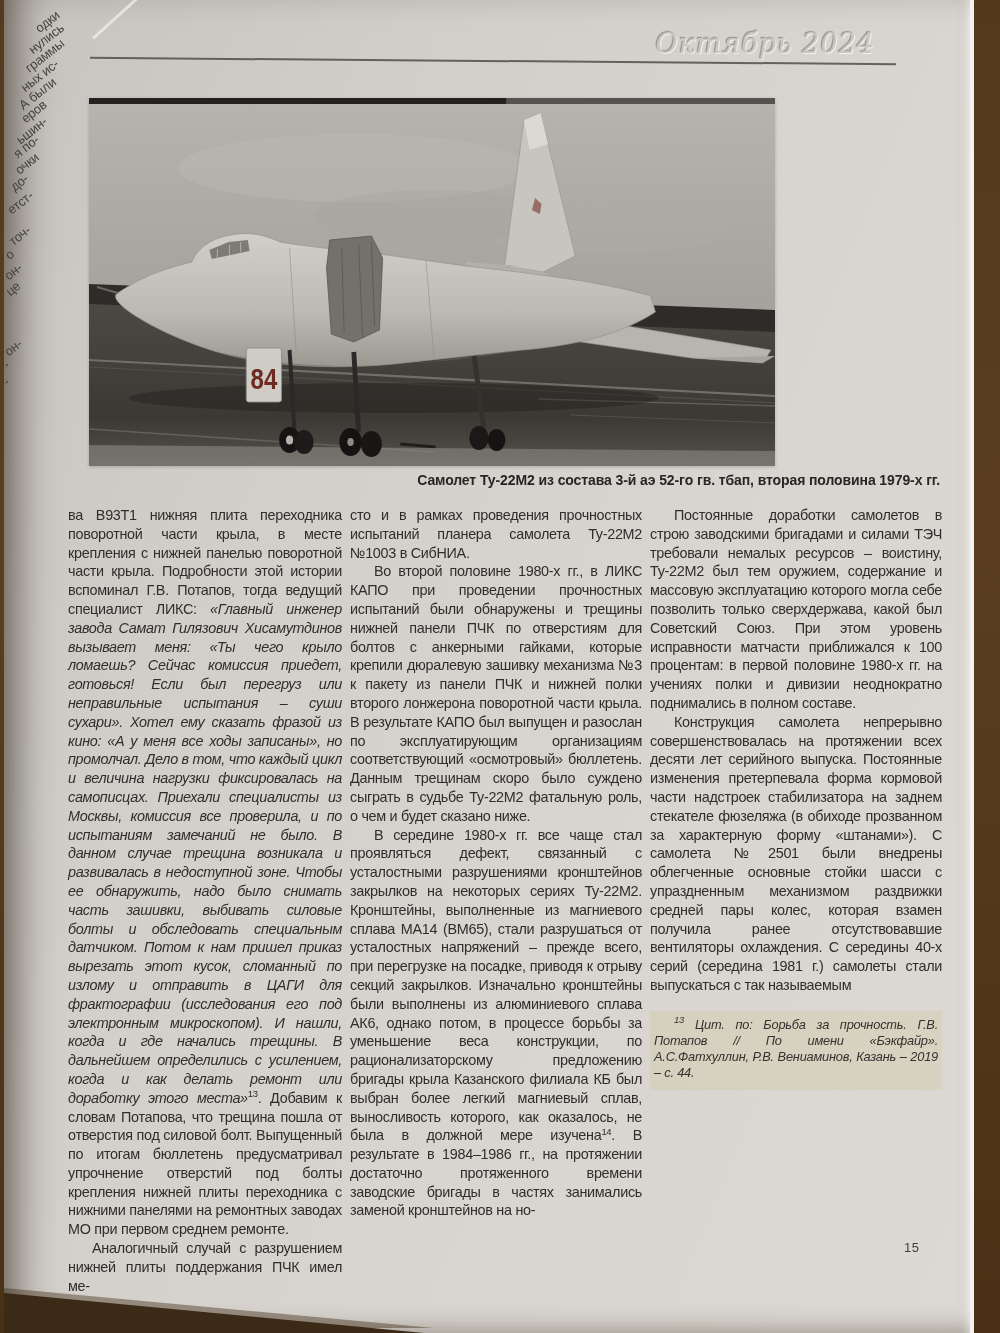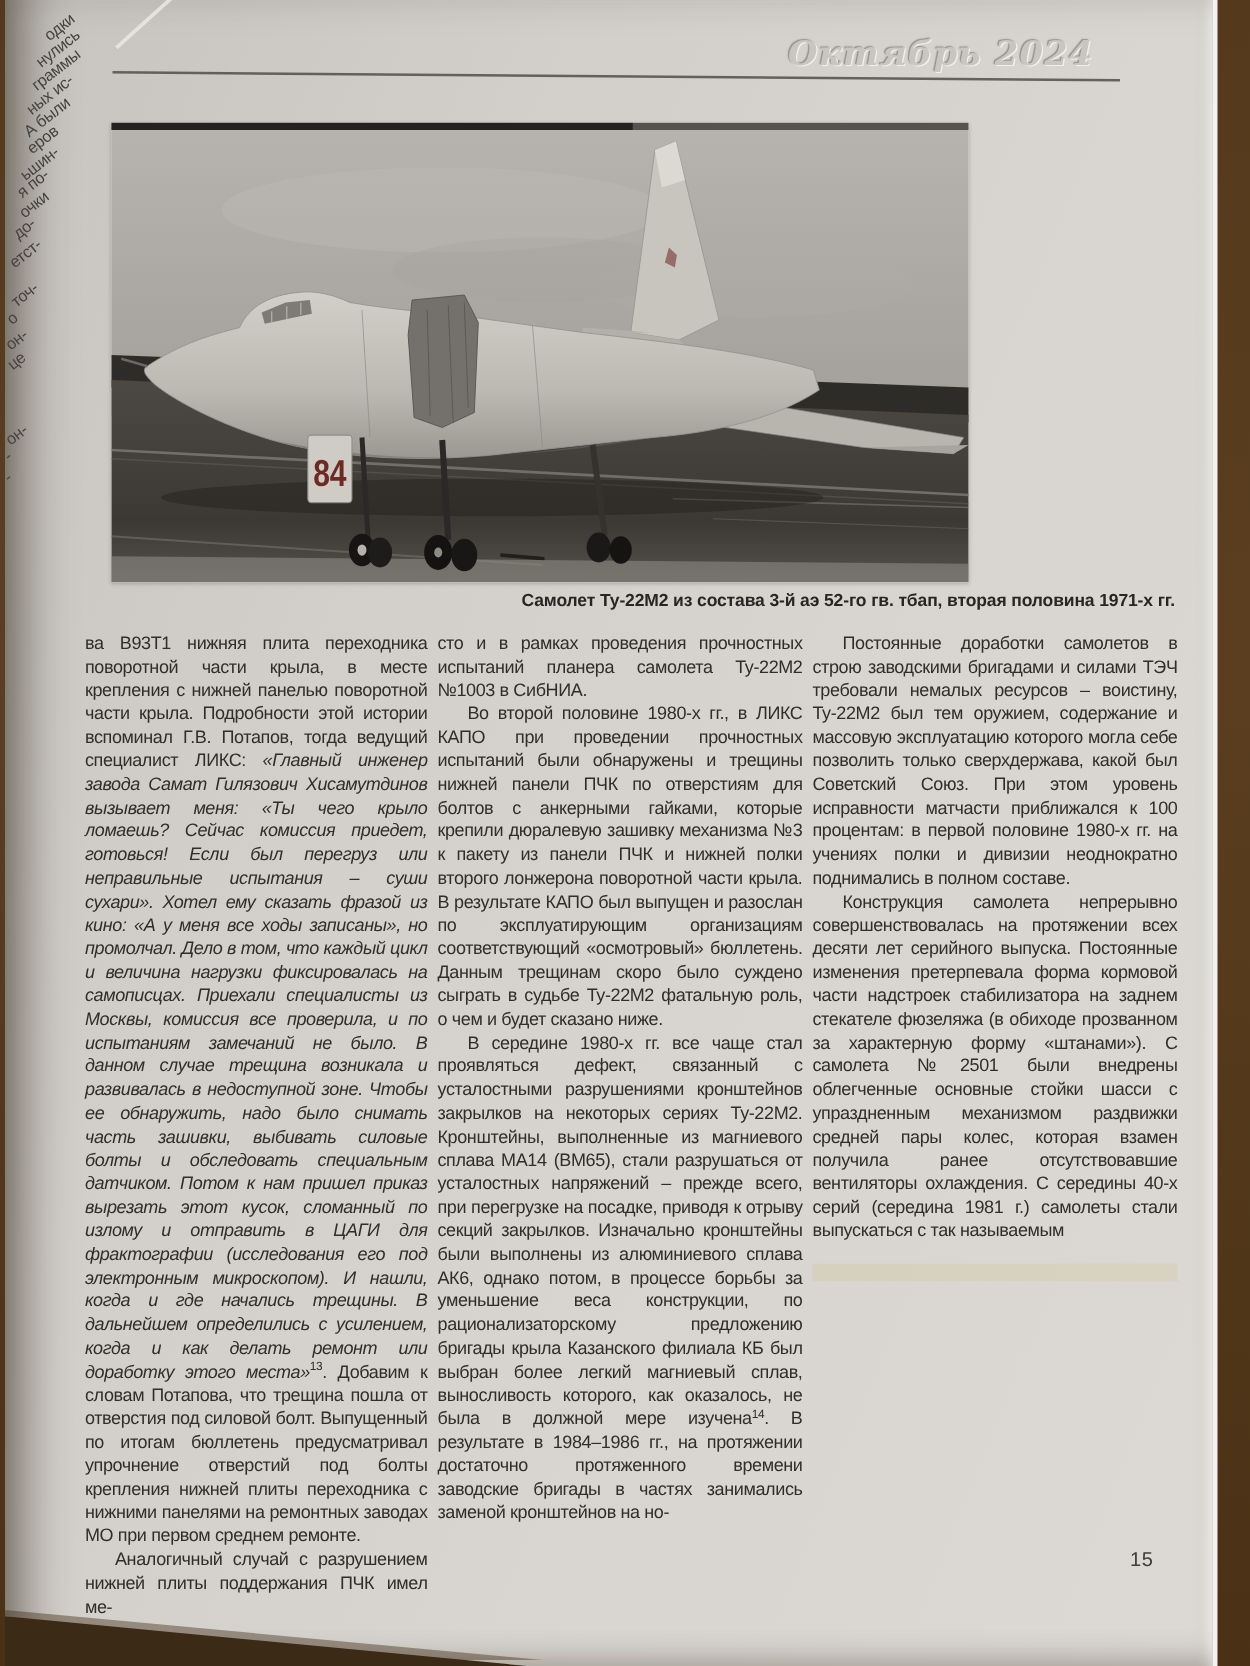--- a/index.html
+++ b/index.html
@@ -27,21 +27,21 @@
   
   .gutter{position:absolute;left:0;top:0;width:60px;height:420px;z-index:5;}
   .gutter span{
     position:absolute;display:block;transform:rotate(-38deg);
     font-size:13px;color:#45433f;white-space:nowrap;letter-spacing:-.2px;
   }
 
   
   .issue{
     position:absolute;right:95px;top:28px;z-index:2;
-    font-family:"DejaVu Serif",serif;font-style:italic;font-weight:bold;
+    font-family:"DejaVu Serif",serif;font-style:italic;font-weight:normal;
     font-size:27px;letter-spacing:1px;color:#c9c6c1;
     text-shadow:1px 1px 0 rgba(255,255,255,.65),-1px -1px 1px rgba(90,85,78,.55);
   }
   .header-rule{
     position:absolute;left:86px;top:60px;width:806px;height:2px;
     background:#4e4d4a;transform:rotate(.45deg);opacity:.85;
   }
 
   
   .photo{
@@ -71,21 +71,21 @@
   .footnotes{
     margin-top:16px;padding:6px 4px 8px 4px;
     background:rgba(208,196,150,.30);
     font-size:12.8px;line-height:16.2px;font-style:italic;color:#33322f;
     text-align:justify;letter-spacing:-.2px;
   }
   .footnotes p{margin:0;text-indent:20px;}
 
   .page-number{
     position:absolute;left:900px;top:1240px;
-    font-size:16px;color:#3e3d3a;letter-spacing:.5px;
+    font-size:13px;color:#3e3d3a;letter-spacing:.5px;
   }
 </style>
 </head>
 <body>
 
 <div class="page">
 
   <div class="gutter">
     <span style="left:30px;top:14px">одки</span>
     <span style="left:22px;top:31px">нулись</span>
@@ -187,38 +187,39 @@
           <circle cx="486" cy="340" r="12" fill="#1a1918"></circle>
             <circle cx="508" cy="342" r="11" fill="#151413"></circle>
         </g>
       </g>
 
       <rect x="0" y="0" width="855" height="6" fill="#55534f"></rect>
       <rect x="0" y="0" width="520" height="6" fill="#232220"></rect>
     </svg>
   </div>
 
-  <div class="caption">Самолет Ту-22М2 из состава 3-й аэ 52-го гв. тбап, вторая половина 1971-х гг.</div>
+  <div class="caption">Самолет Ту-22М2 из состава 3-й аэ 52-го гв. тбап, вторая половина 1979-х гг.</div>
 
   <div class="col col-1">
     <p><span>ва В93Т1 нижняя плита переходника поворотной части крыла, в месте крепления с нижней панелью поворотной части крыла. Подробности этой истории вспоминал Г.В. Потапов, тогда ведущий специалист ЛИКС: </span><span class="q">«Главный инженер завода Самат Гилязович Хисамутдинов вызывает меня: «Ты чего крыло ломаешь? Сейчас комиссия приедет, готовься! Если был перегруз или неправильные испытания – суши сухари». Хотел ему сказать фразой из кино: «А у меня все ходы записаны», но промолчал. Дело в том, что каждый цикл и величина нагрузки фиксировалась на самописцах. Приехали специалисты из Москвы, комиссия все проверила, и по испытаниям замечаний не было. В данном случае трещина возникала и развивалась в недоступной зоне. Чтобы ее обнаружить, надо было снимать часть зашивки, выбивать силовые болты и обследовать специальным датчиком. Потом к нам пришел приказ вырезать этот кусок, сломанный по излому и отправить в ЦАГИ для фрактографии (исследования его под электронным микроскопом). И нашли, когда и где начались трещины. В дальнейшем определились с усилением, когда и как делать ремонт или доработку этого места»</span><sup>13</sup><span>. Добавим к словам Потапова, что трещина пошла от отверстия под силовой болт. Выпущенный по итогам бюллетень предусматривал упрочнение отверстий под болты крепления нижней плиты переходника с нижними панелями на ремонтных заводах МО при первом среднем ремонте.</span></p>
     <p class="ind">Аналогичный случай с разрушением нижней плиты поддержания ПЧК имел ме-</p>
   </div>
 
   <div class="col col-2">
     <p>сто и в рамках проведения прочностных испытаний планера самолета Ту-22М2 №1003 в СибНИА.</p>
     <p class="ind">Во второй половине 1980-х гг., в ЛИКС КАПО при проведении прочностных испытаний были обнаружены и трещины нижней панели ПЧК по отверстиям для болтов с анкерными гайками, которые крепили дюралевую зашивку механизма №3 к пакету из панели ПЧК и нижней полки второго лонжерона поворотной части крыла. В результате КАПО был выпущен и разослан по эксплуатирующим организациям соответствующий «осмотровый» бюллетень. Данным трещинам скоро было суждено сыграть в судьбе Ту-22М2 фатальную роль, о чем и будет сказано ниже.</p>
     <p class="ind"><span>В середине 1980-х гг. все чаще стал проявляться дефект, связанный с усталостными разрушениями кронштейнов закрылков на некоторых сериях Ту-22М2. Кронштейны, выполненные из магниевого сплава МА14 (ВМ65), стали разрушаться от усталостных напряжений – прежде всего, при перегрузке на посадке, приводя к отрыву секций закрылков. Изначально кронштейны были выполнены из алюминиевого сплава АК6, однако потом, в процессе борьбы за уменьшение веса конструкции, по рационализаторскому предложению бригады крыла Казанского филиала КБ был выбран более легкий магниевый сплав, выносливость которого, как оказалось, не была в должной мере изучена</span><sup>14</sup><span>. В результате в 1984–1986 гг., на протяжении достаточно протяженного времени заводские бригады в частях занимались заменой кронштейнов на но-</span></p>
   </div>
 
   <div class="col col-3">
     <p class="ind">Постоянные доработки самолетов в строю заводскими бригадами и силами ТЭЧ требовали немалых ресурсов – воистину, Ту-22М2 был тем оружием, содержание и массовую эксплуатацию которого могла себе позволить только сверхдержава, какой был Советский Союз. При этом уровень исправности матчасти приближался к 100 процентам: в первой половине 1980-х гг. на учениях полки и дивизии неоднократно поднимались в полном составе.</p>
     <p class="ind">Конструкция самолета непрерывно совершенствовалась на протяжении всех десяти лет серийного выпуска. Постоянные изменения претерпевала форма кормовой части надстроек стабилизатора на заднем стекателе фюзеляжа (в обиходе прозванном за характерную форму «штанами»). С самолета №2501 были внедрены облегченные основные стойки шасси с упраздненным механизмом раздвижки средней пары колес, которая взамен получила ранее отсутствовавшие вентиляторы охлаждения. С середины 40-х серий (середина 1981 г.) самолеты стали выпускаться с так называемым</p>
 
     <div class="footnotes">
+      <p><sup>13</sup><span> Цит. по: Борьба за прочность. Г.В. Потапов // По имени «Бэкфайр». А.С.Фатхуллин, Р.В. Вениаминов, Казань – 2019 – с. 44.</span></p>
     </div>
   </div>
 
   <div class="page-number">15</div>
 
   <div class="bottom-wedge2"></div>
   <div class="bottom-wedge"></div>
 </div>
 
 </body></html>

